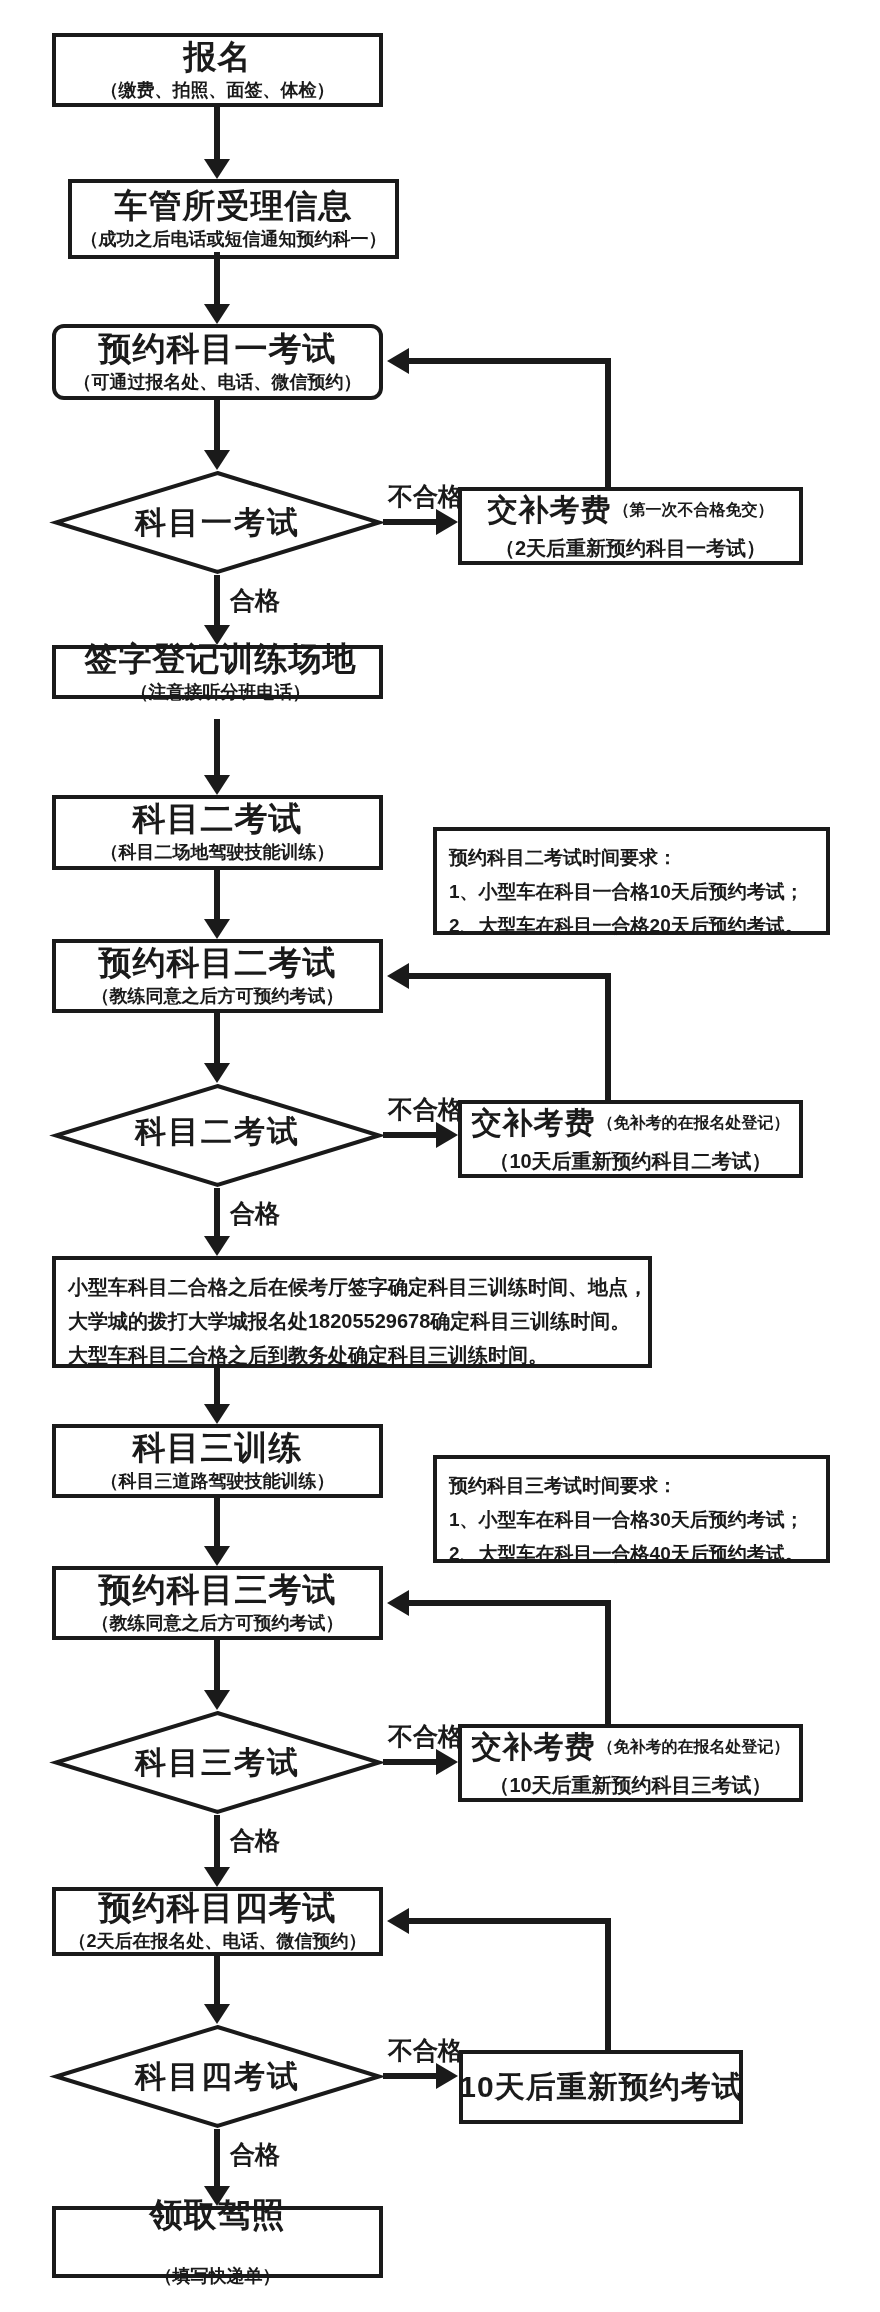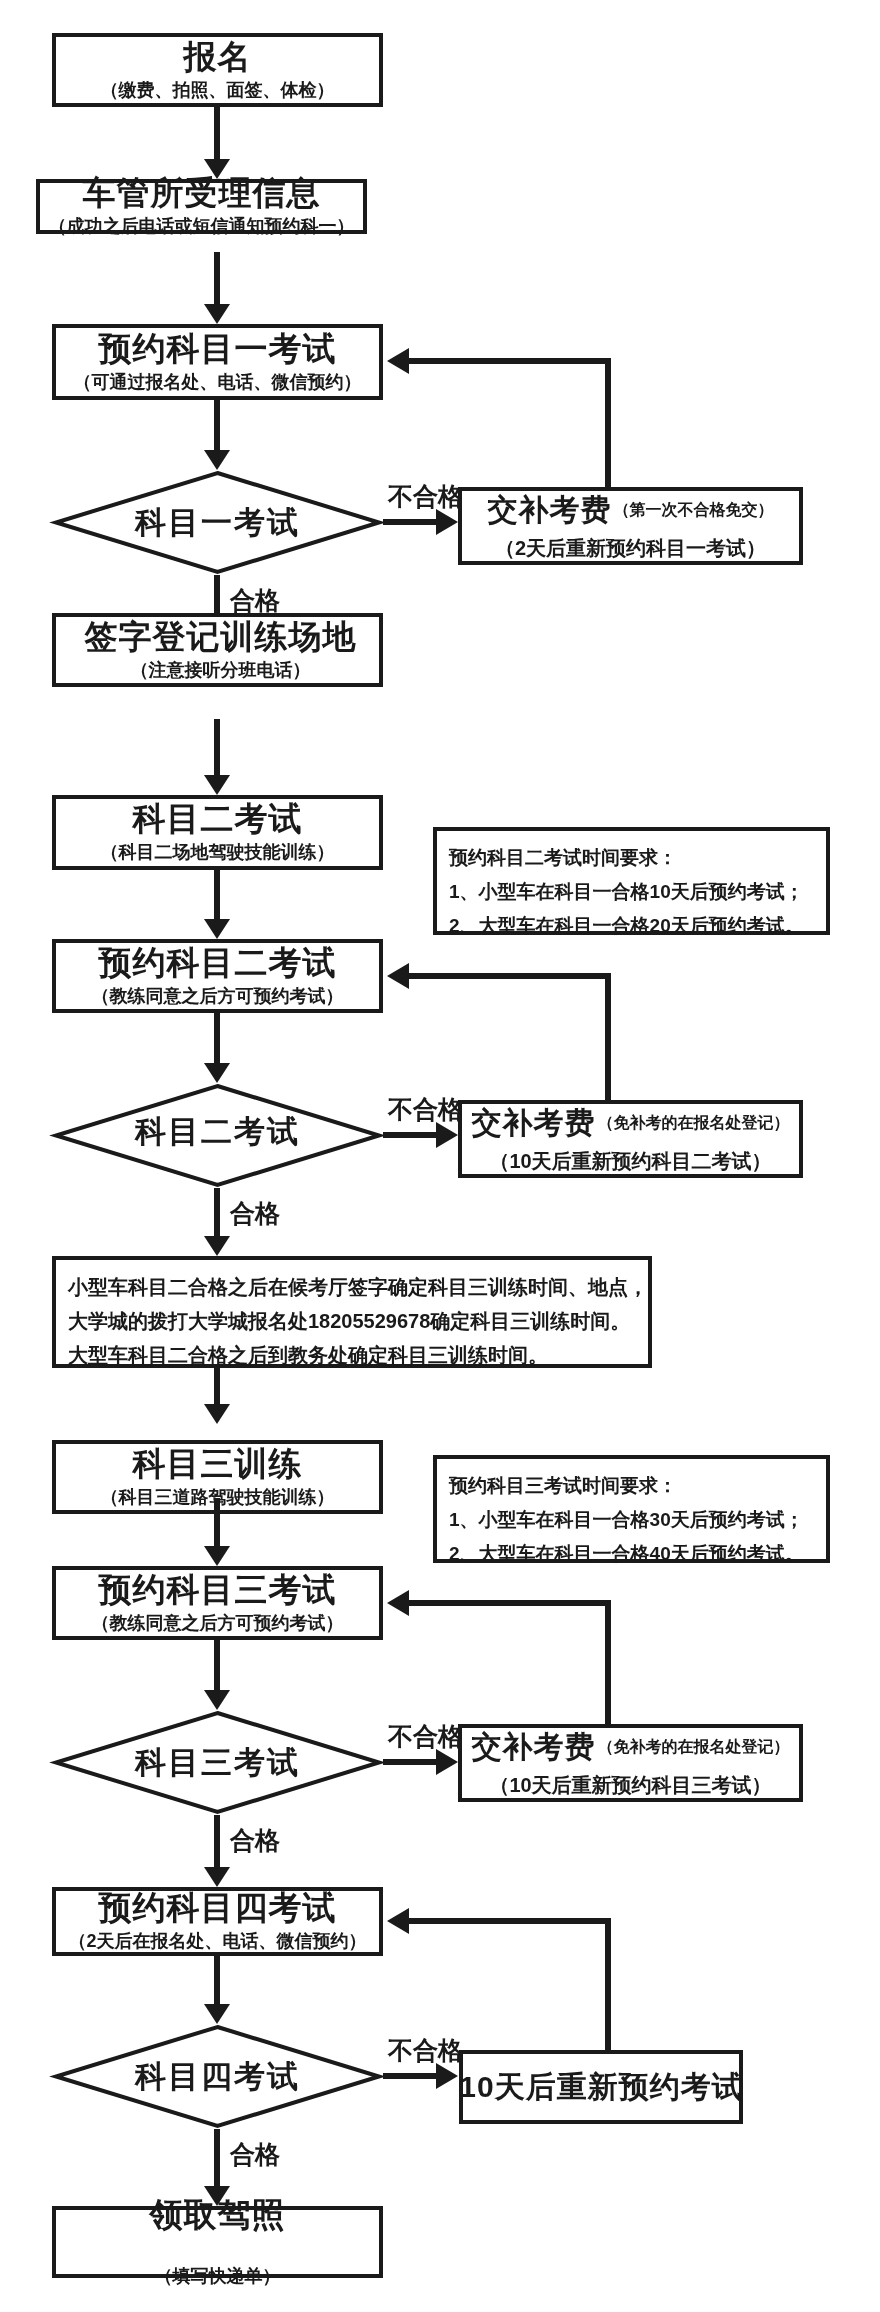--- a/index.html
+++ b/index.html
@@ -41,29 +41,29 @@
 <div id="canvas">
 
   <div class="rbox" style="left:52px;top:33px;width:331px;height:74px;">
     <div class="title">报名</div>
     <div class="sub">（缴费、拍照、面签、体检）</div>
   </div>
 
   <div class="vline" style="left:214px;top:107px;height:54px;"></div>
   <div class="head-down" style="left:204px;top:159px;"></div>
 
-  <div class="rbox" style="left:36px;top:179px;width:331px;height:55px;">
+  <div class="rbox" style="left:68px;top:179px;width:331px;height:80px;">
     <div class="title">车管所受理信息</div>
     <div class="sub">（成功之后电话或短信通知预约科一）</div>
   </div>
 
   <div class="vline" style="left:214px;top:252px;height:52px;"></div>
   <div class="head-down" style="left:204px;top:304px;"></div>
 
-  <div class="rbox" style="left:52px;top:324px;width:331px;height:76px;">
+  <div class="rbox" style="left:52px;top:324px;width:331px;height:76px;border-radius:12px;">
     <div class="title">预约科目一考试</div>
     <div class="sub">（可通过报名处、电话、微信预约）</div>
   </div>
 
   <div class="vline" style="left:214px;top:400px;height:52px;"></div>
   <div class="head-down" style="left:204px;top:450px;"></div>
 
   <svg class="diamond" style="left:52px;top:470px;" width="331" height="105" viewBox="0 0 331 105">
     <polygon points="165.5,3 327,52.5 165.5,102 4,52.5" fill="#ffffff" stroke="#1a1a1a" stroke-width="4"></polygon>
   </svg>
@@ -81,21 +81,21 @@
   </div>
 
   <div class="vline" style="left:605px;top:358px;height:129px;"></div>
   <div class="hline" style="left:409px;top:358px;width:202px;"></div>
   <div class="head-left" style="left:387px;top:348px;"></div>
 
   <div class="vline" style="left:214px;top:575px;height:52px;"></div>
   <div class="head-down" style="left:204px;top:625px;"></div>
   <div class="edge-label" style="left:230px;top:584px;">合格</div>
 
-  <div class="rbox" style="left:52px;top:613px;width:331px;height:74px;padding-left:6px;">
+  <div class="rbox" style="left:52px;top:645px;width:331px;height:54px;padding-left:6px;">
     <div class="title">签字登记训练场地</div>
     <div class="sub">（注意接听分班电话）</div>
   </div>
 
   <div class="vline" style="left:214px;top:719px;height:58px;"></div>
   <div class="head-down" style="left:204px;top:775px;"></div>
 
   <div class="rbox" style="left:52px;top:795px;width:331px;height:75px;">
     <div class="title">科目二考试</div>
     <div class="sub">（科目二场地驾驶技能训练）</div>
@@ -144,21 +144,21 @@
 
   <div class="infobox" style="left:52px;top:1256px;width:600px;height:112px;">
     <div>小型车科目二合格之后在候考厅签字确定科目三训练时间、地点，</div>
     <div>大学城的拨打大学城报名处18205529678确定科目三训练时间。</div>
     <div>大型车科目二合格之后到教务处确定科目三训练时间。</div>
   </div>
 
   <div class="vline" style="left:214px;top:1368px;height:38px;"></div>
   <div class="head-down" style="left:204px;top:1404px;"></div>
 
-  <div class="rbox" style="left:52px;top:1424px;width:331px;height:74px;margin-top:16px;">
+  <div class="rbox" style="left:52px;top:1424px;width:331px;height:74px;">
     <div class="title">科目三训练</div>
     <div class="sub">（科目三道路驾驶技能训练）</div>
   </div>
 
   <div class="notebox" style="left:433px;top:1455px;width:397px;height:108px;">
     <div>预约科目三考试时间要求：</div>
     <div>1、小型车在科目一合格30天后预约考试；</div>
     <div>2、大型车在科目一合格40天后预约考试。</div>
   </div>
 

